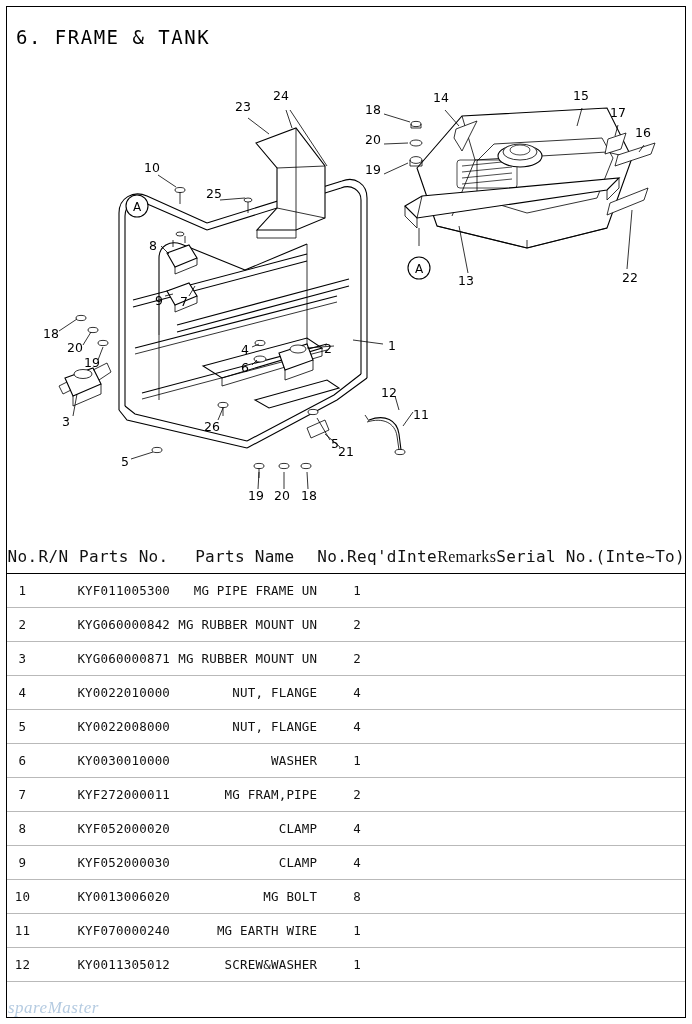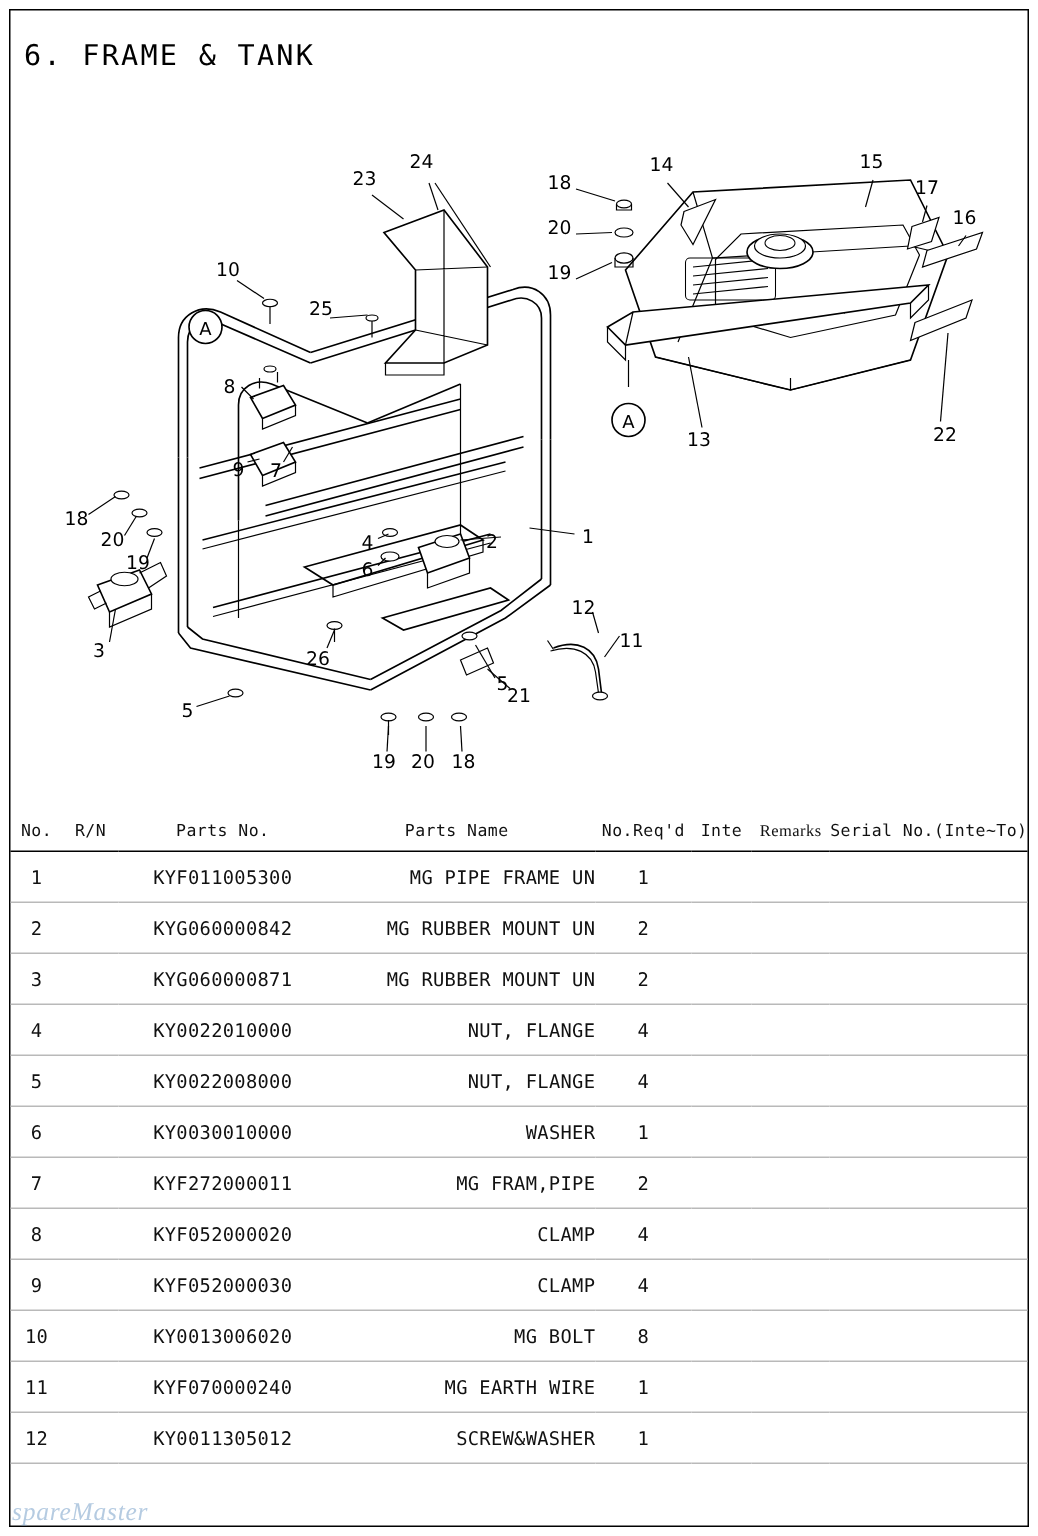--- a/index.html
+++ b/index.html
@@ -38,37 +38,37 @@
     top: 26px;
     font-size: 19px;
     letter-spacing: 1.5px;
     font-family: "DejaVu Sans Mono", monospace;
     font-weight: 500;
     color: #000;
   }
   .figure {
     position: absolute;
     left: 7px;
-    top: 60px;
+    top: 48px;
     width: 678px;
     height: 478px;
   }
   .figure svg { display: block; }
 
   
   .parts-table {
     position: absolute;
     left: 7px;
     top: 541px;
     width: 678px;
     border-collapse: collapse;
     font-family: "DejaVu Sans Mono", monospace;
   }
   .parts-table thead th {
-    font-size: 11px;
+    font-size: 16px;
     font-weight: normal;
     padding: 6px 0 7px 0;
     border-bottom: 1.4px solid #000;
     text-align: center;
     letter-spacing: 0.3px;
     white-space: nowrap;
     margin-left: 16px;
   }
   .parts-table tbody td {
     font-size: 12.5px;

